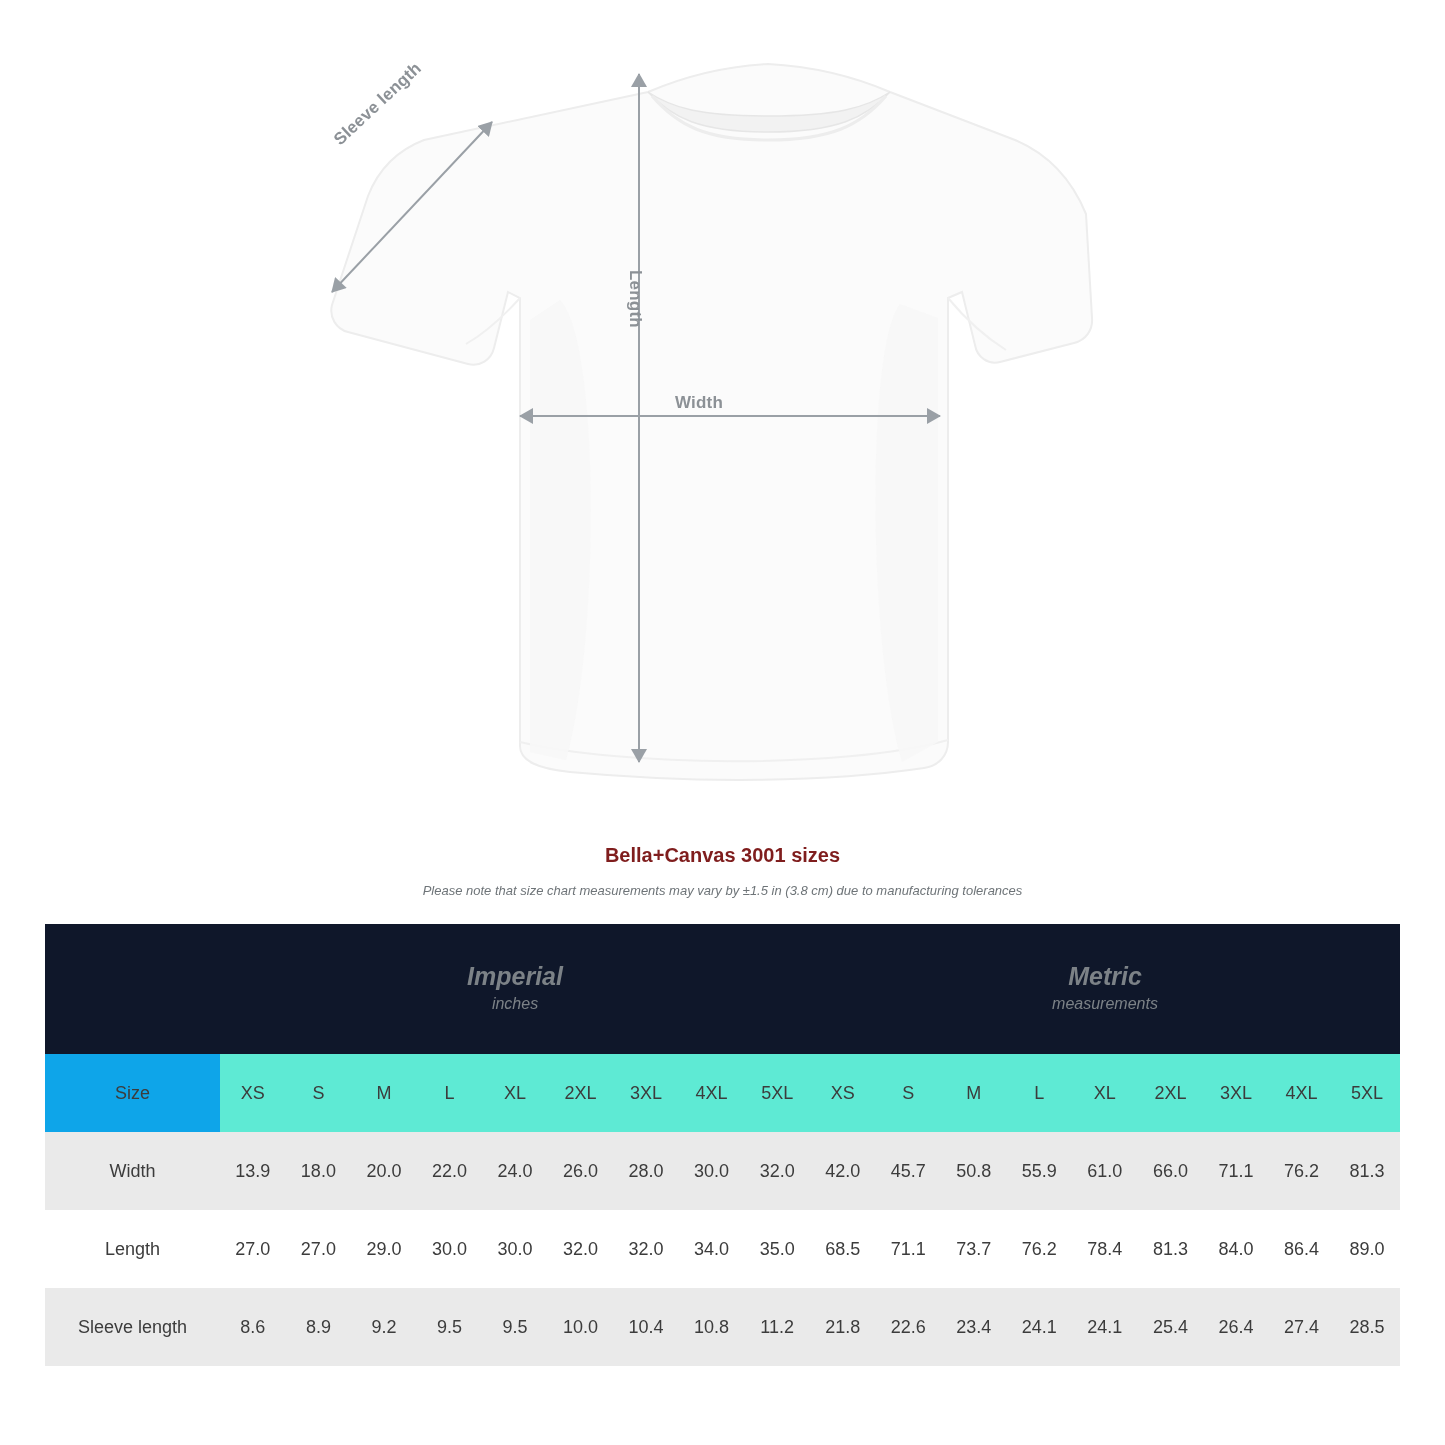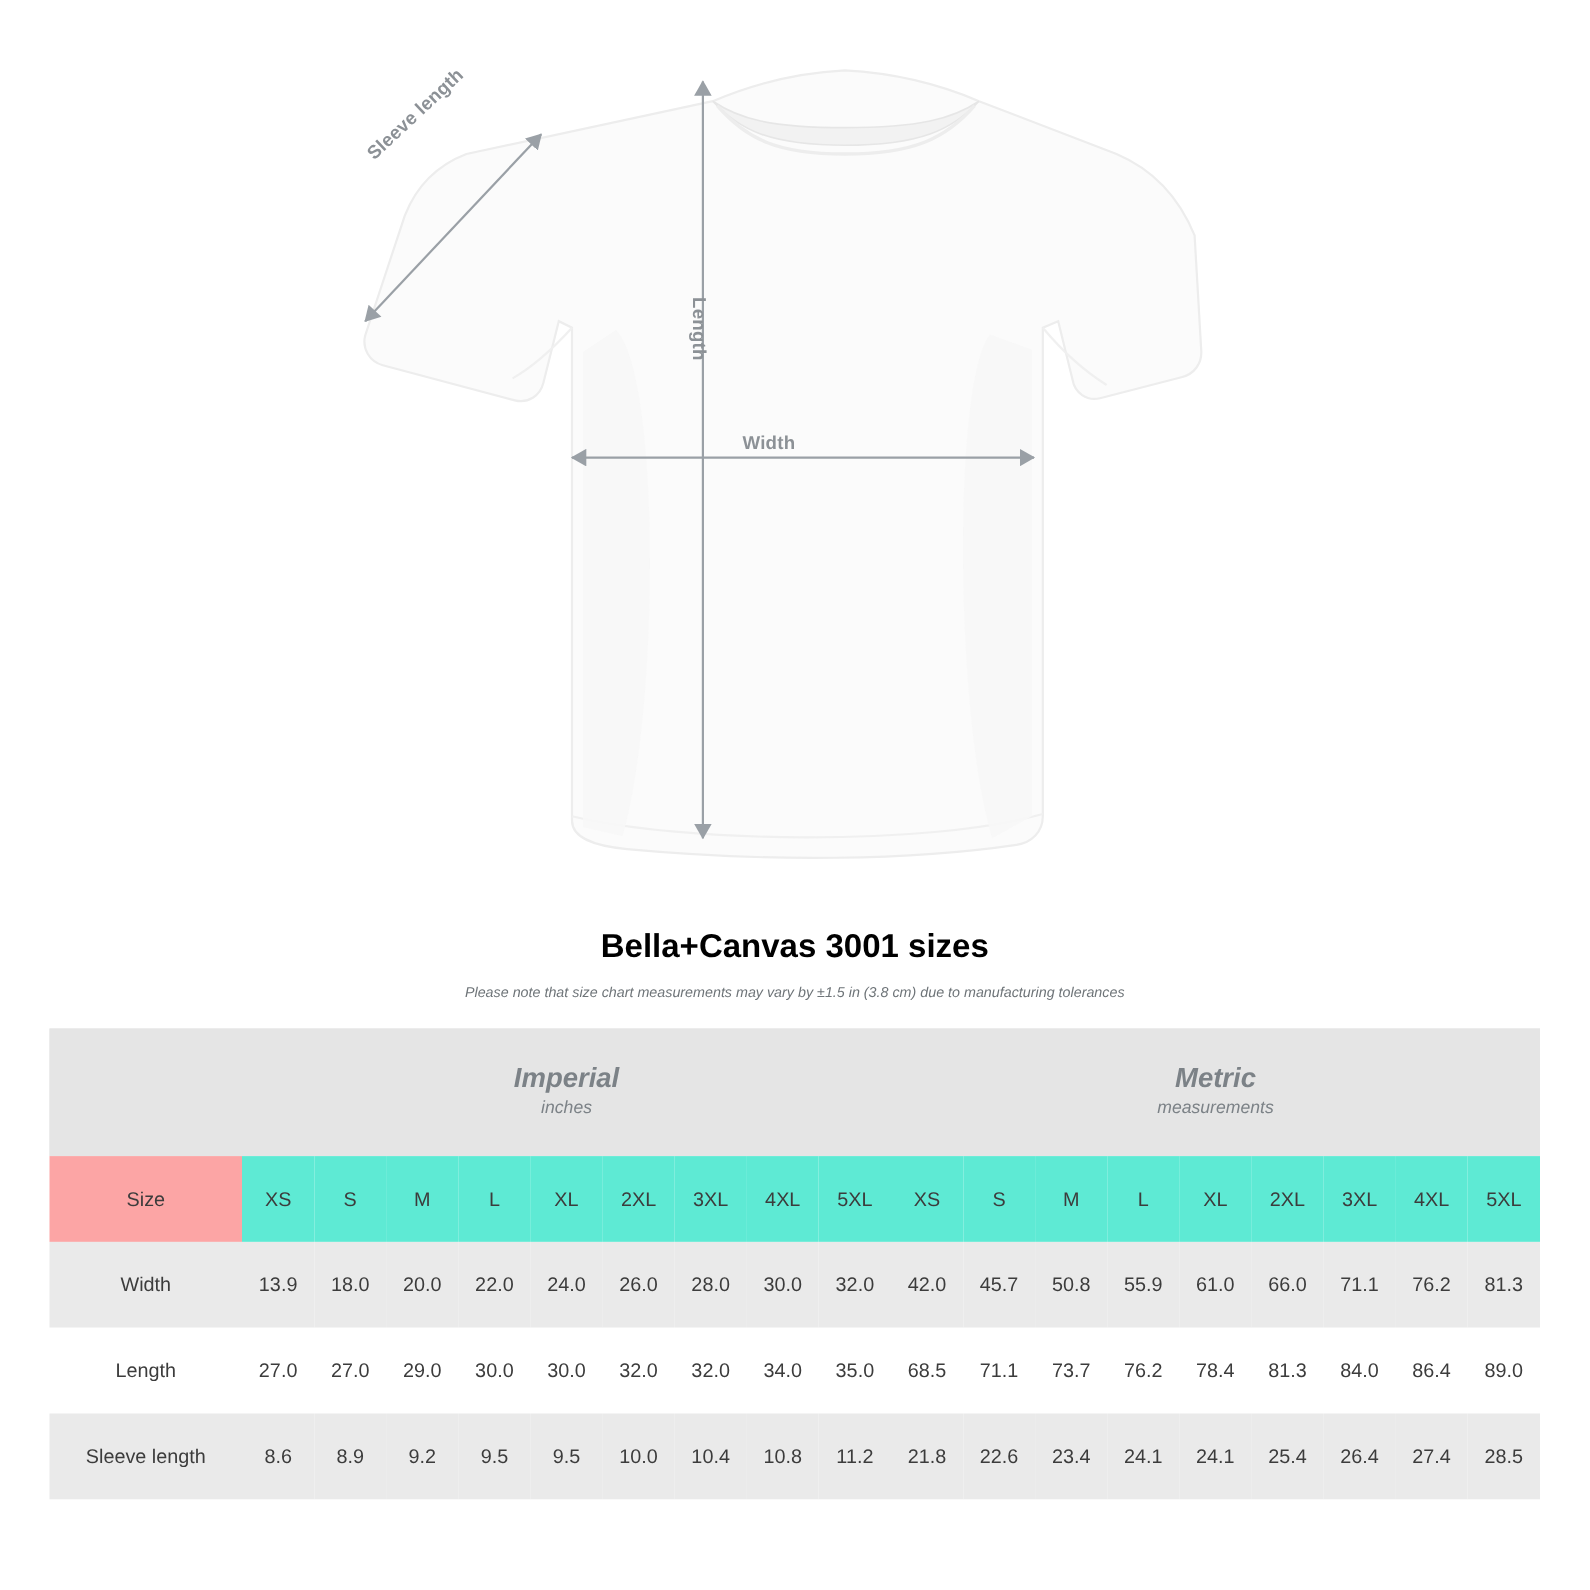--- a/index.html
+++ b/index.html
@@ -55,23 +55,23 @@
     left: 675px;
     top: 393px;
   }
 
   
   .title-block {
     text-align: center;
     margin-top: 24px;
   }
   .chart-title {
-    font-size: 30px;
-    font-weight: bold;
-    color: #000000;
+    font-size: 20px;
+    font-weight: bold;
+    color: #7f1d1d;
     margin: 0 0 16px 0;
   }
   .chart-note {
     font-size: 13px;
     font-style: italic;
     color: #6e7478;
     margin: 0;
   }
 
   
@@ -88,22 +88,22 @@
     text-align: center;
     vertical-align: middle;
     font-size: 18px;
     color: #3c3c3c;
     font-weight: normal;
     padding: 0;
     height: 78px;
     border: none;
   }
   .unit-head {
-    height: 116px;
-    background: #e5e5e5;
+    height: 130px;
+    background: #0f172a;
   }
   .unit-name {
     font-size: 25px;
     font-weight: bold;
     font-style: italic;
     color: #7c8287;
     line-height: 1.15;
   }
   .unit-sub {
     font-size: 16px;
@@ -117,21 +117,21 @@
     font-size: 19px;
     color: #3c3c3c;
   }
   .row-shade td { background: #eaeaea; }
   .row-plain td { background: #ffffff; }
   .hdr-row td {
     background: #5eead4;
     font-weight: bold;
     font-size: 19px;
   }
-  .hdr-row td.row-head { background: #fca5a5; }
+  .hdr-row td.row-head { background: #0ea5e9; }
   .label-col { width: 175px; }
   .data-col { width: 65.5px; }
 </style>
 </head>
 <body>
 
 <div class="page">
 
   <div class="illustration">
     <svg class="shirt-svg" width="1445" height="820" viewBox="0 0 1445 820">

